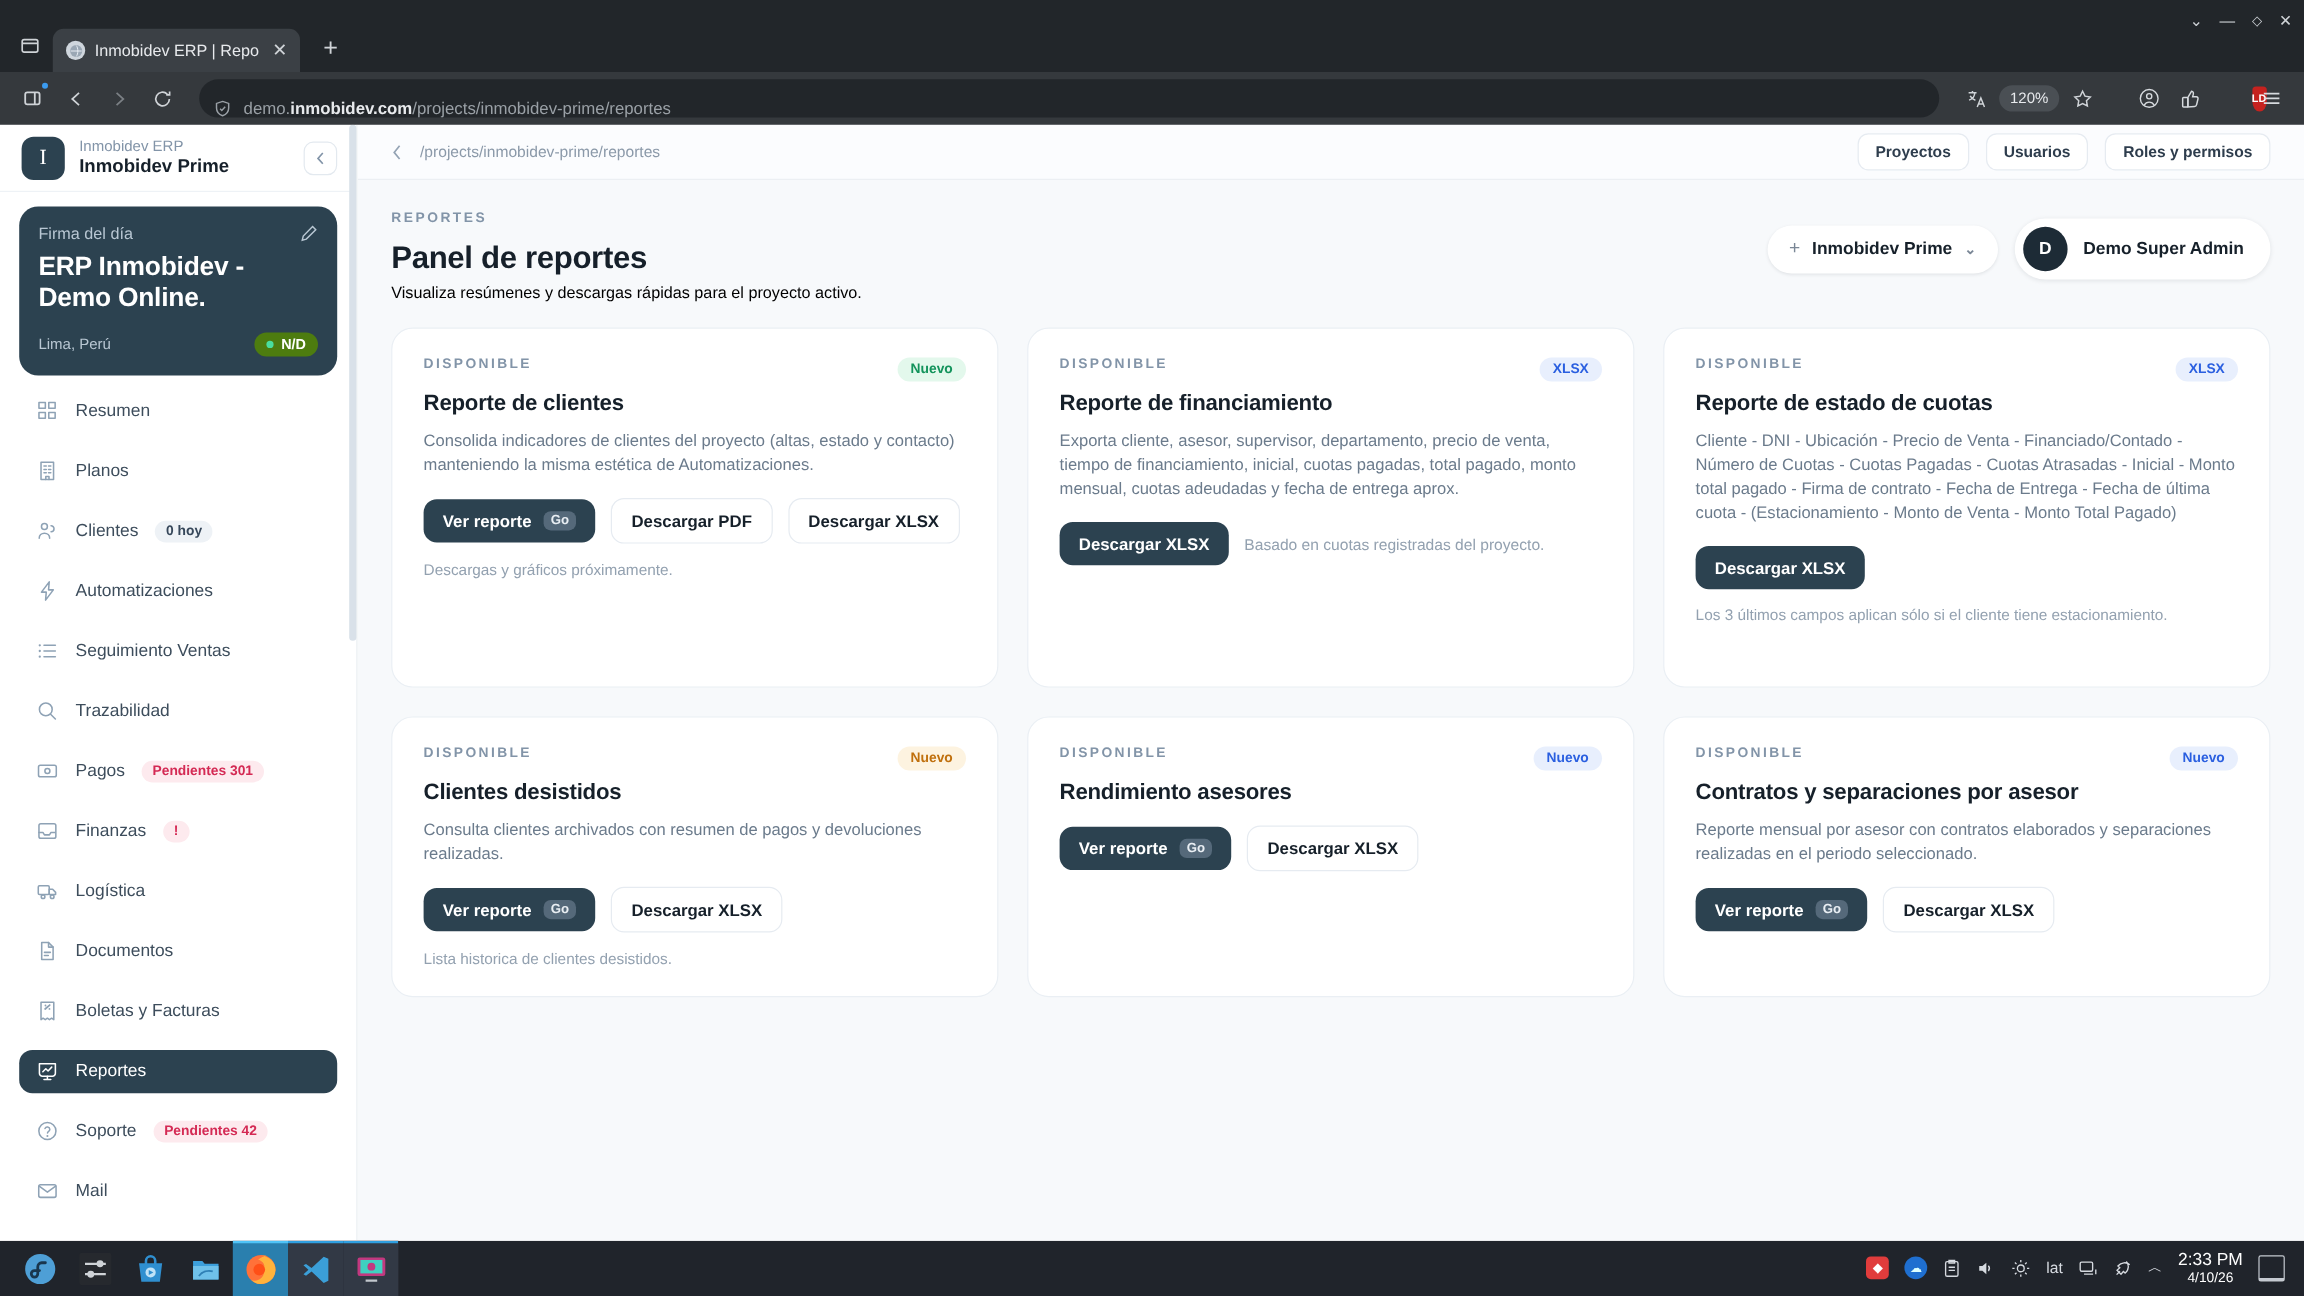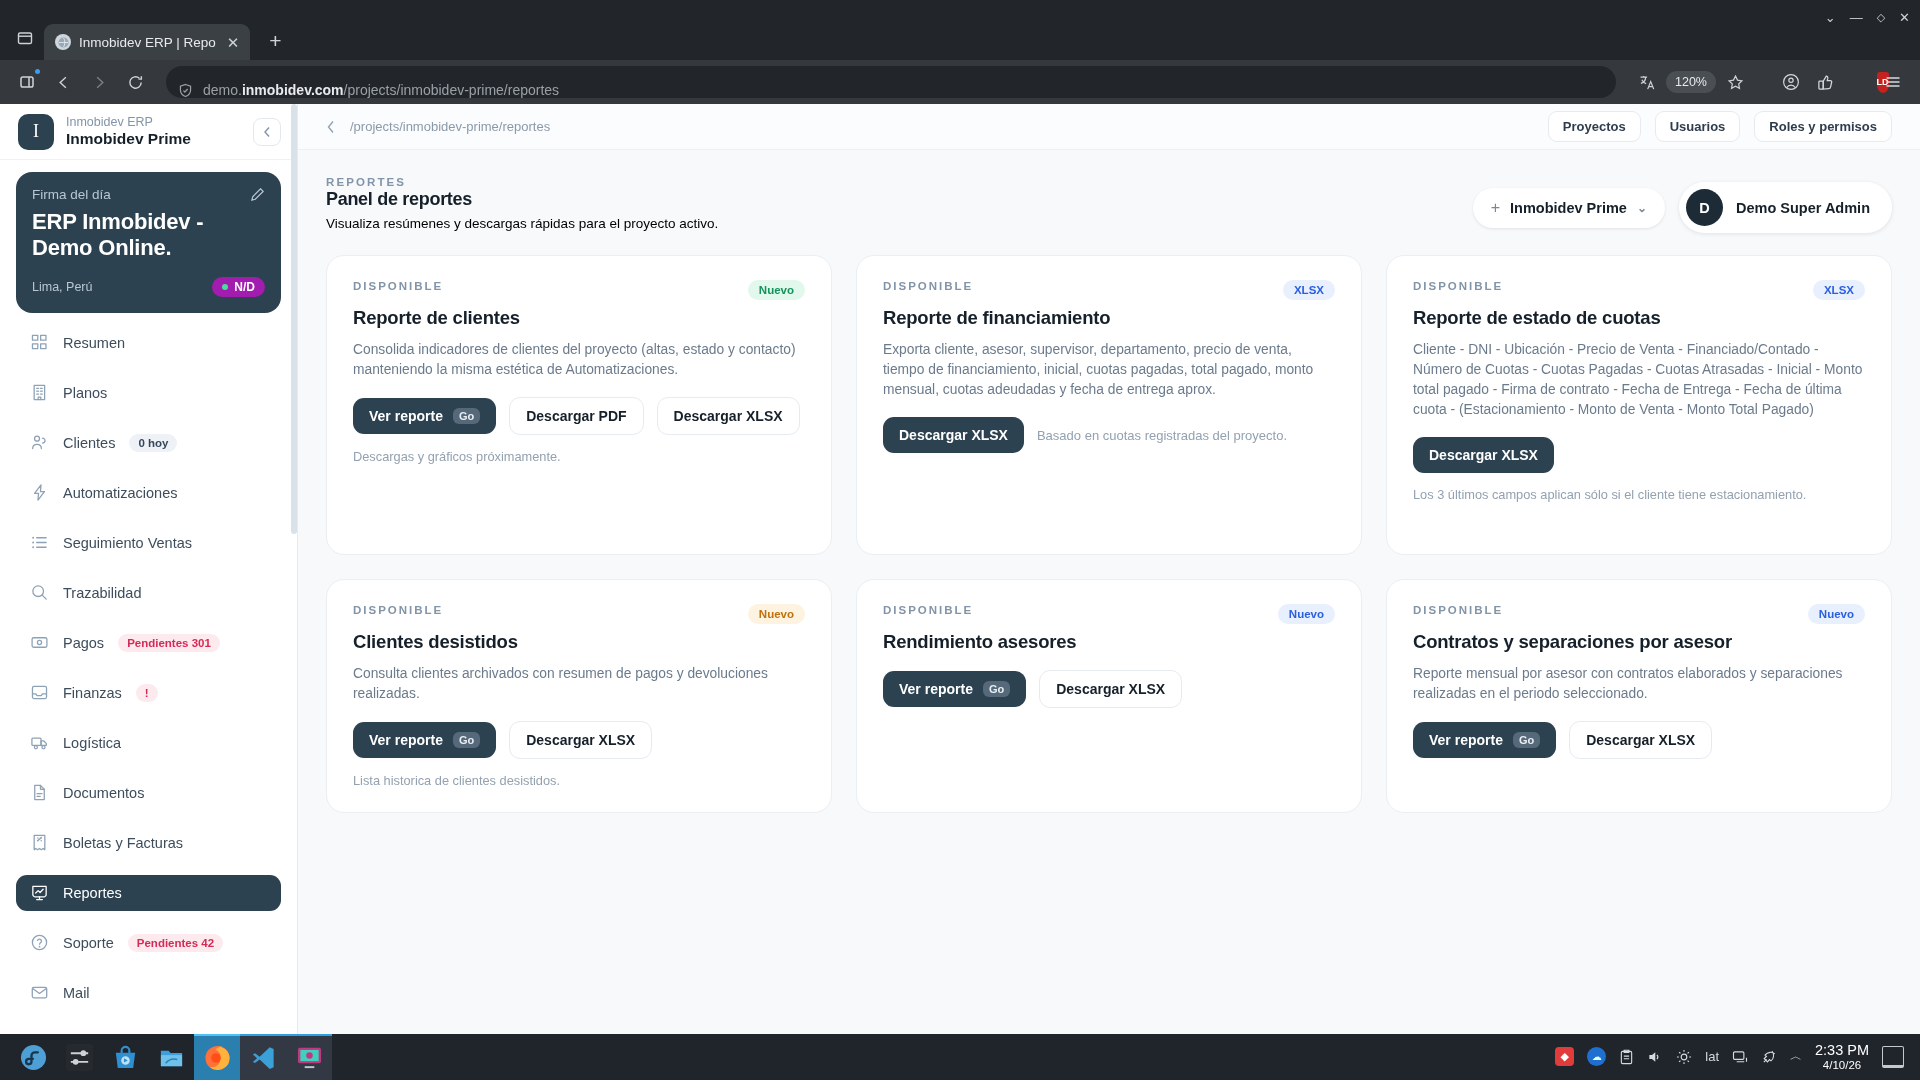--- a/index.html
+++ b/index.html
@@ -52,21 +52,21 @@
   .sb-head-sub { font-size:12.5px; color:#8294a8; }
   .sb-head-title { font-size:15.5px; color:#16202a; font-weight:700; }
   .sb-collapse { width:28px;height:28px;border:1px solid #e3e9ef;border-radius:8px;display:flex;align-items:center;justify-content:center;color:#8294a8;font-size:12px;}
 
   .agenda { margin:12px 16px 8px 16px; background:#2c4250; border-radius:16px; padding:15px 16px 16px 16px; color:#fff; }
   .agenda-top { display:flex; align-items:flex-start; justify-content:space-between; }
   .agenda-label { font-size:13.5px; color:#b9c7d3; }
   .agenda-title { font-size:22px; font-weight:700; line-height:1.18; margin-top:7px; letter-spacing:-0.2px;}
   .agenda-bot { display:flex; align-items:center; justify-content:space-between; margin-top:16px; }
   .agenda-loc { font-size:12.5px; color:#b9c7d3; }
-  .agenda-chip { background:#a21caf; border-radius:11px; padding:3px 10px; font-size:12px; font-weight:700; display:flex; align-items:center; gap:6px;}
+  .agenda-chip { background:#4d7c0f; border-radius:11px; padding:3px 10px; font-size:12px; font-weight:700; display:flex; align-items:center; gap:6px;}
   .dot { width:6px;height:6px;border-radius:50%; background:#4ade9e; }
 
   .nav { padding:4px 16px 0 16px; flex:1; overflow:hidden;}
   .nav-item { height:36px; display:flex; align-items:center; gap:14px; padding:0 14px; border-radius:11px; margin-bottom:14px; }
   .nav-item.active { background:#2c4250; }
   .nav-ico { width:19px;height:19px;flex:0 0 19px; color:#8ea2b5; display:flex;align-items:center;justify-content:center;}
   .nav-item.active .nav-ico { color:#ffffff; }
   .nav-label { font-size:14.5px; color:#3d4d5c; }
   .nav-item.active .nav-label { color:#ffffff; }
   .badge { font-size:11.5px; font-weight:700; border-radius:10px; padding:3px 9px; white-space:nowrap;}
@@ -76,21 +76,21 @@
   
   .main { flex:1; background:#f7f9fb; display:flex; flex-direction:column; overflow:hidden; }
   .topbar { height:46px; background:#fbfcfe; border-bottom:1px solid #eceff3; display:flex; align-items:center; padding:0 28px; gap:14px;}
   .crumb-back { color:#94a3b4; font-size:15px; }
   .crumb { font-size:13px; color:#8b99a9; flex:1; }
   .topbtn { border:1px solid #e6ebf1; background:#fff; border-radius:9px; padding:7px 14px; font-size:13px; color:#2e3d4d; font-weight:600;}
 
   .pagehead { display:flex; align-items:flex-start; padding:26px 28px 10px 28px; }
   .ph-left { flex:1; }
   .ph-kicker { font-size:11.5px; letter-spacing:2.1px; font-weight:700; color:#8294a8; }
-  .ph-title { font-size:18px; font-weight:700; color:#16202a; margin-top:1px; letter-spacing:-0.3px;}
+  .ph-title { font-size:26px; font-weight:700; color:#16202a; margin-top:11px; letter-spacing:-0.3px;}
   .ph-sub { font-size:13.5px; color:#000000; margin-top:6px; }
   .ph-right { display:flex; align-items:center; gap:14px; padding-top:6px;}
   .proj-pill { background:#fff; border-radius:22px; padding:11px 18px; font-size:14.5px; font-weight:700; color:#16202a;
                display:flex; align-items:center; gap:10px; box-shadow:0 1px 3px rgba(22,32,42,.10); }
   .proj-pill .plus { color:#7a8796; font-weight:400; font-size:16px;}
   .proj-pill .chev { color:#7a8796; font-size:12px;}
   .user-pill { background:#fff; border-radius:26px; padding:7px 22px 7px 7px; display:flex; align-items:center; gap:13px;
                box-shadow:0 1px 4px rgba(22,32,42,.10); }
   .avatar { width:37px;height:37px;border-radius:50%;background:#1d2b36;color:#fff;display:flex;align-items:center;justify-content:center;
             font-size:14.5px; font-weight:700;}

